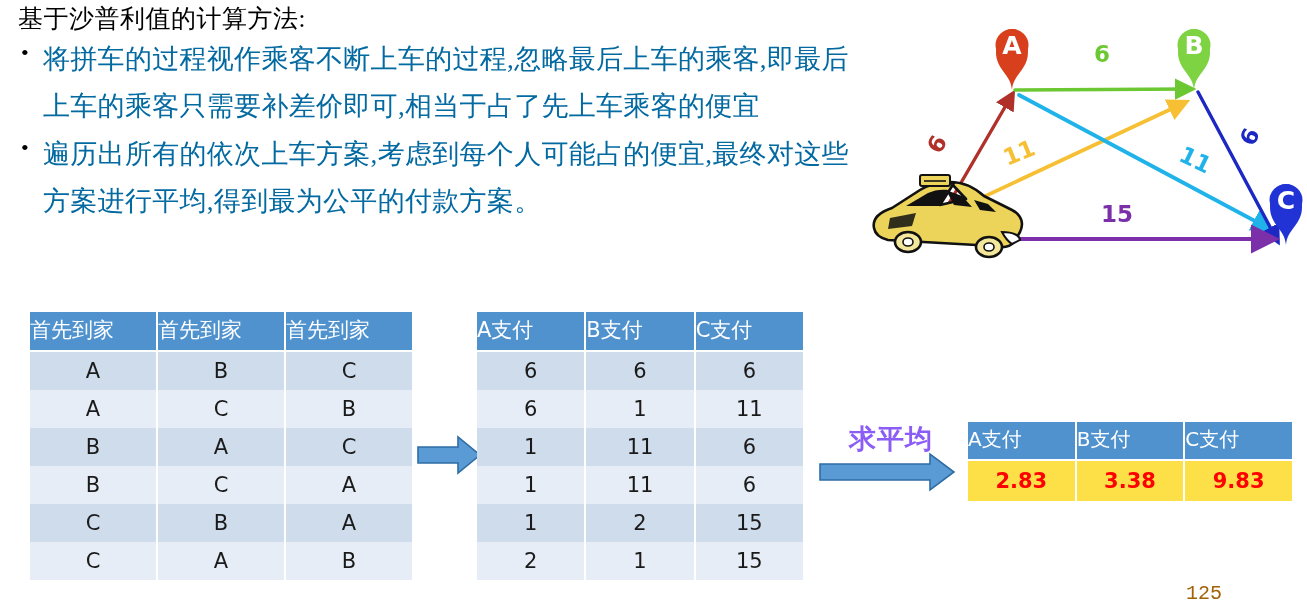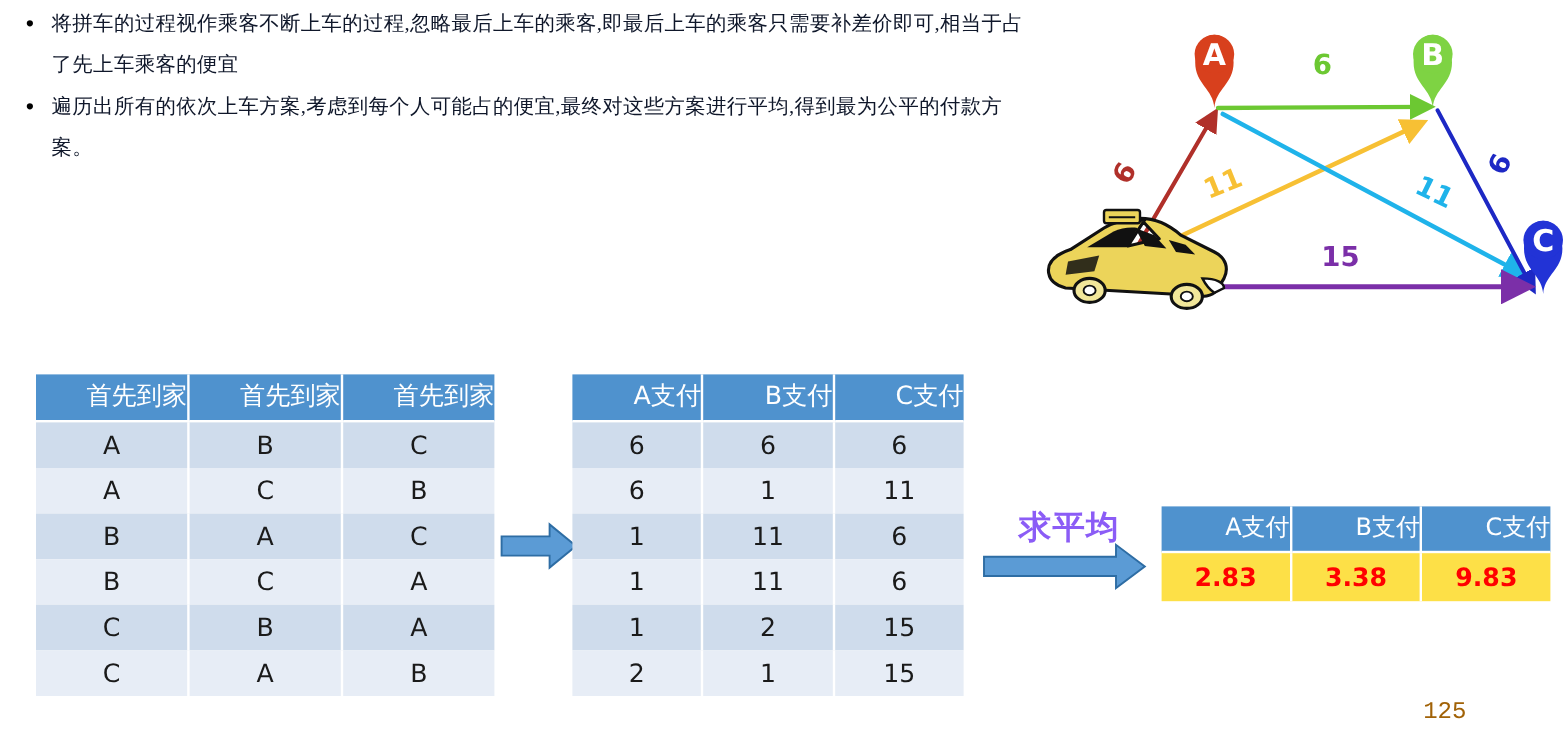--- a/index.html
+++ b/index.html
@@ -38,23 +38,23 @@
   .bullet-dot {
     flex: 0 0 22px;
     font-size: 22px;
     line-height: 34px;
     color: #000000;
     text-align: left;
     padding-left: 3px;
   }
   .bullet-text {
     flex: 1 1 auto;
-    font-size: 17px;
-    line-height: 34px;
-    color: #0f172a;
+    font-size: 27px;
+    line-height: 47px;
+    color: #0369a1;
     letter-spacing: 0.3px;
   }
 
   
   #diagram {
     position: absolute;
     left: 862px;
     top: 0px;
     width: 445px;
     height: 290px;
@@ -76,21 +76,21 @@
     border-collapse: collapse;
     border-spacing: 0;
     table-layout: fixed;
   }
   table.ppt-table th {
     background: #4f92ce;
     color: #ffffff;
     font-family: "DejaVu Sans", sans-serif;
     font-weight: normal;
     font-size: 21px;
-    text-align: right;
+    text-align: left;
     padding: 4px 0 6px 0;
     border-right: 2px solid #ffffff;
     border-bottom: 2px solid #ffffff;
   }
   table.ppt-table th:last-child { border-right: none; }
   table.ppt-table td {
     font-family: "DejaVu Sans", sans-serif;
     font-size: 21px;
     color: #1a1a1a;
     text-align: center;
@@ -161,20 +161,21 @@
     font-size: 20px;
     color: #a16207;
   }
 </style>
 </head>
 <body>
 
 <div id="slide">
 
   <div id="text-block">
+    <div class="lead-line">基于沙普利值的计算方法:</div>
 
     <div class="bullet-row">
       <div class="bullet-dot">•</div>
       <div class="bullet-text">将拼车的过程视作乘客不断上车的过程,忽略最后上车的乘客,即最后上车的乘客只需要补差价即可,相当于占了先上车乘客的便宜</div>
     </div>
 
     <div class="bullet-row">
       <div class="bullet-dot">•</div>
       <div class="bullet-text">遍历出所有的依次上车方案,考虑到每个人可能占的便宜,最终对这些方案进行平均,得到最为公平的付款方案。</div>
     </div>

